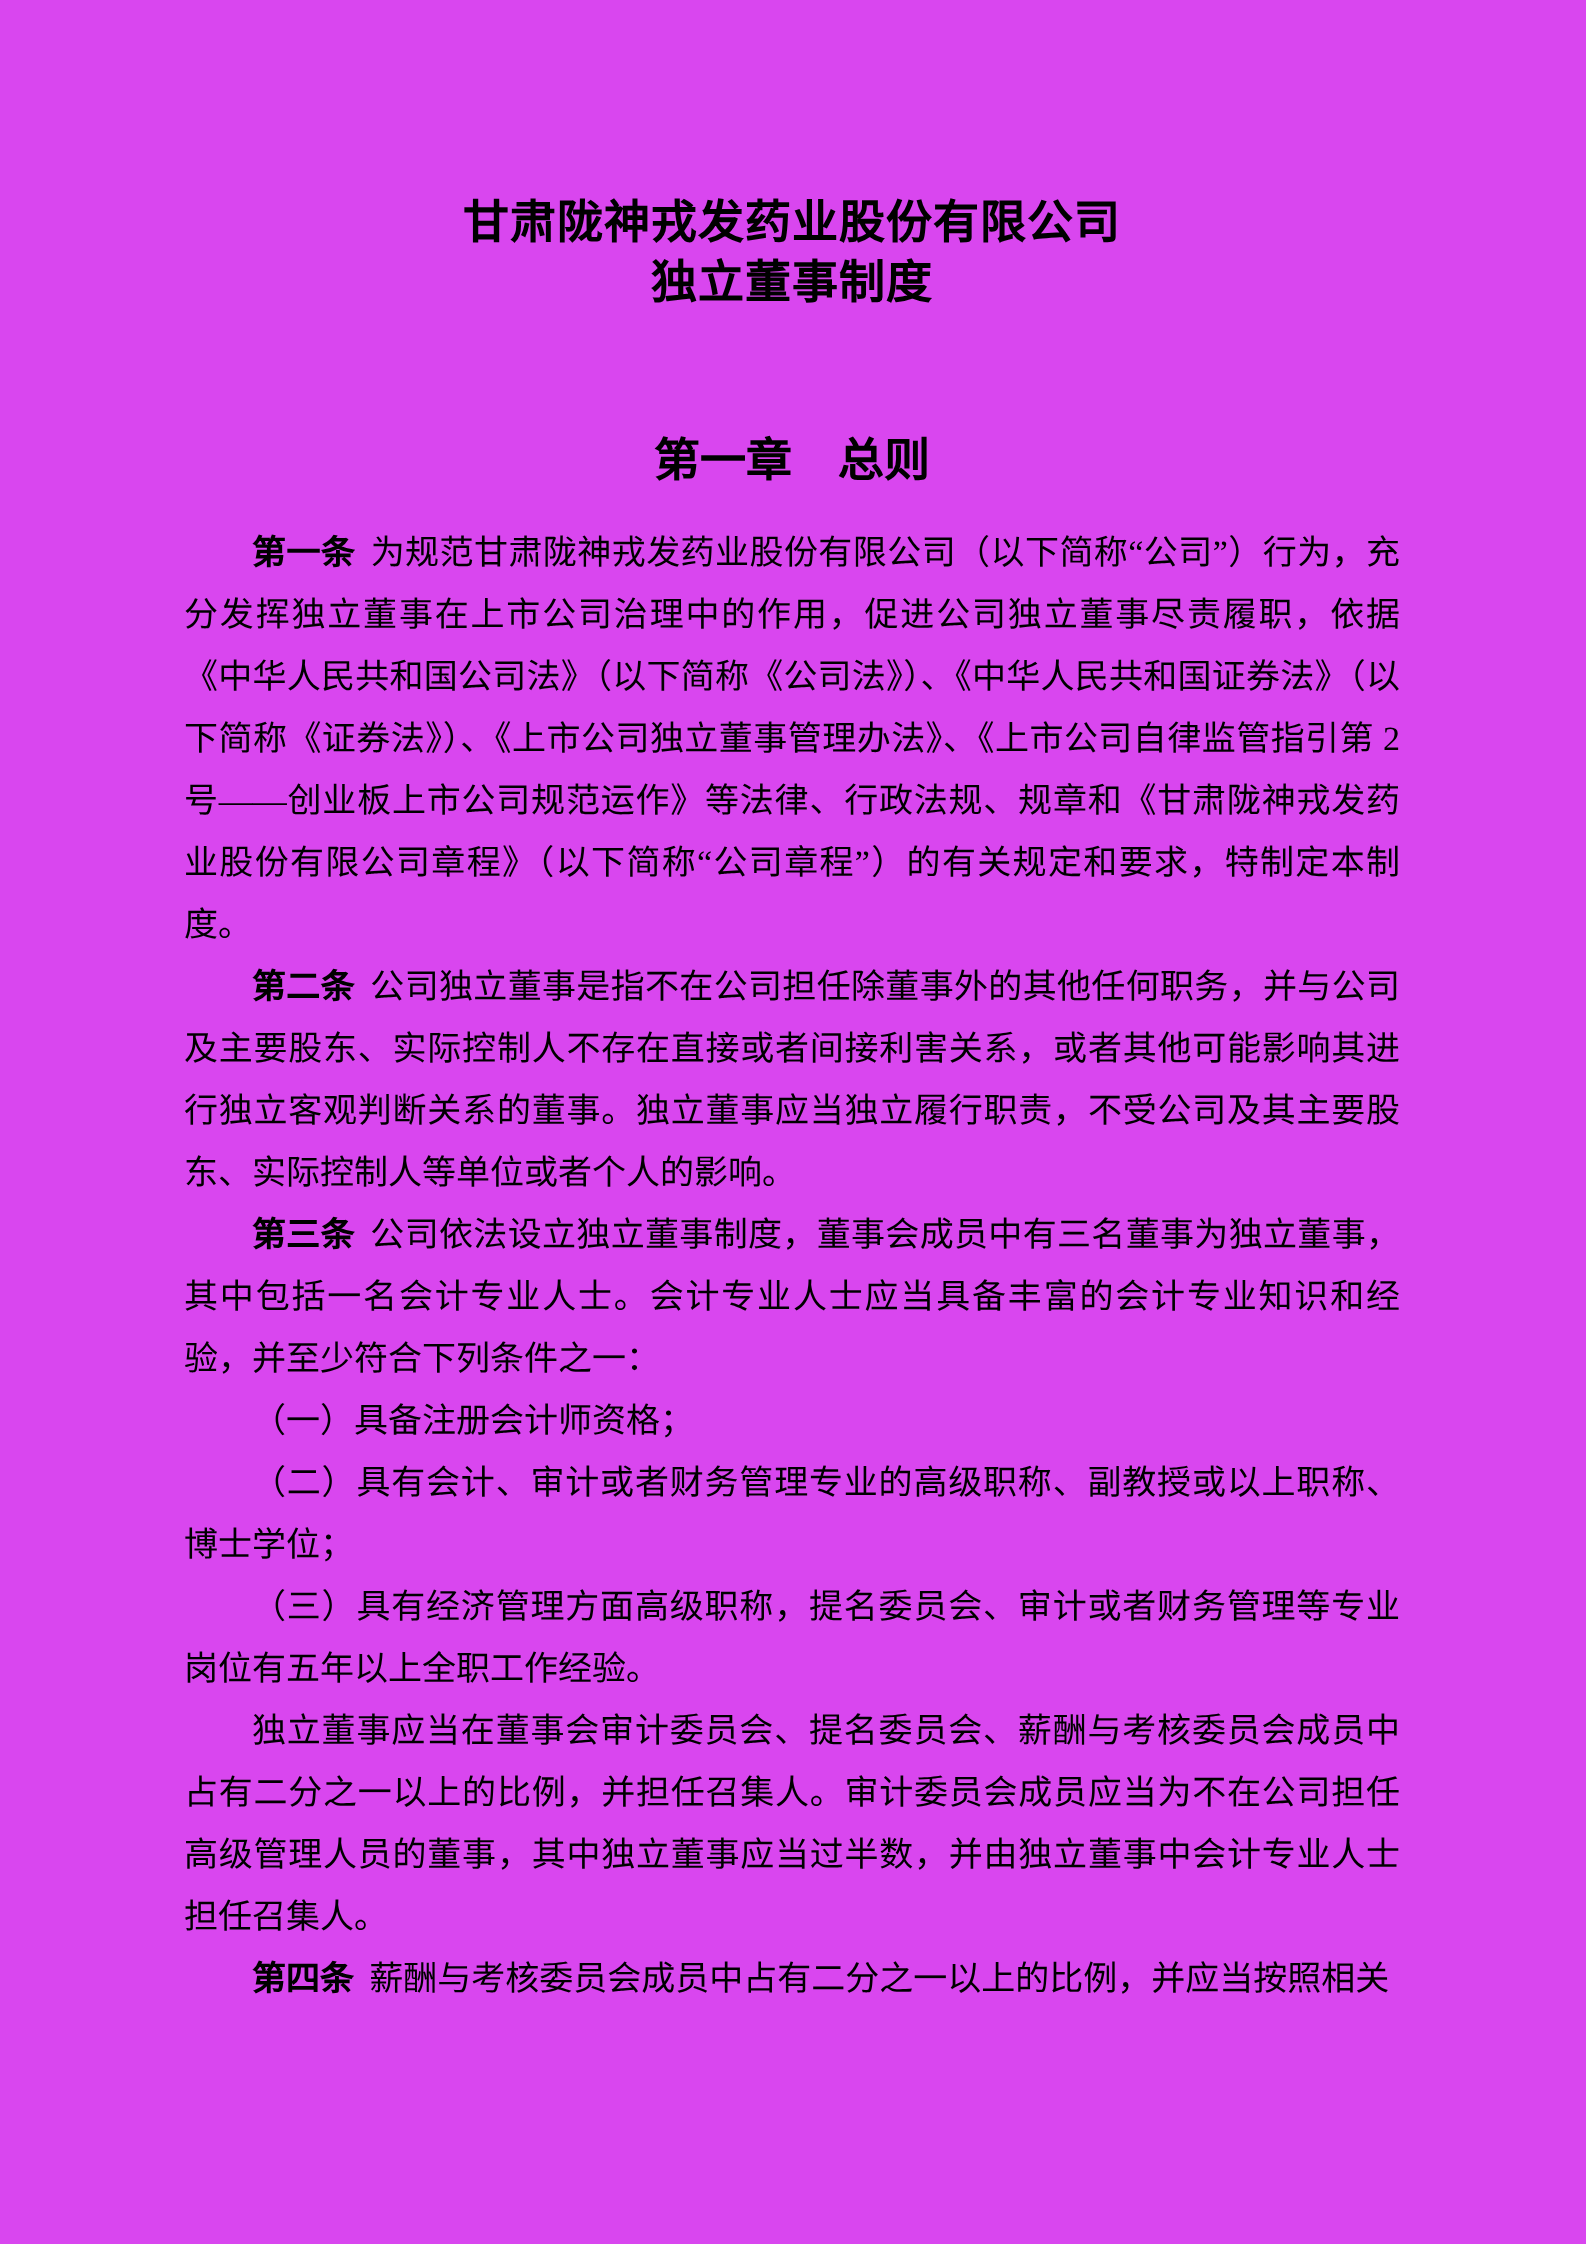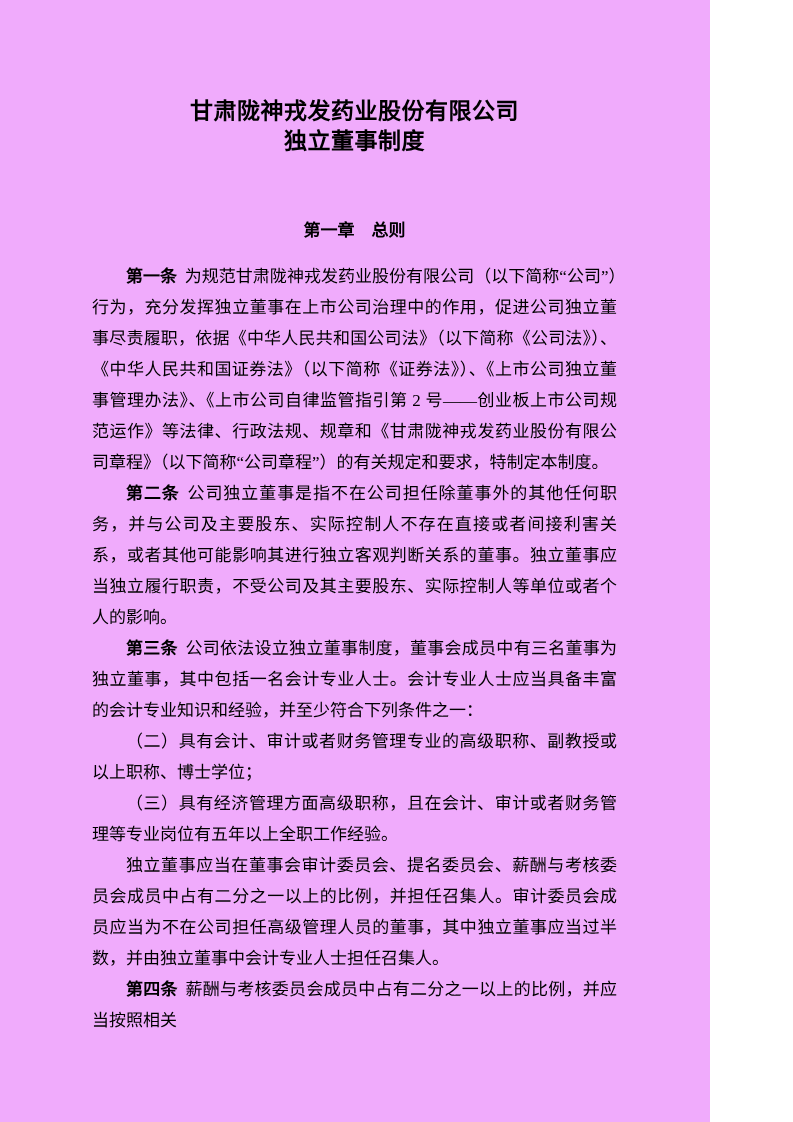--- a/index.html
+++ b/index.html
@@ -2,43 +2,43 @@
 <html lang="zh-CN"><head>
 <meta charset="utf-8">
 <style>
   html, body {
     margin: 0;
     padding: 0;
     background: #ffffff;
   }
   .page {
     position: relative;
-    width: 710px;
+    width: 793px;
     height: 1122px;
-    background: #f0abfc;
+    background: #d946ef;
     box-sizing: border-box;
     padding: 97px 93px 0 92px;
     font-family: "Liberation Serif", "DejaVu Serif", serif;
     color: #000000;
     overflow: hidden;
   }
   .doc-title {
     margin: 0;
     text-align: center;
     font-size: 23px;
     line-height: 30px;
     font-weight: bold;
     letter-spacing: 0.5px;
   }
   .doc-title.second {
   }
   .chapter-heading {
     margin: 61px 0 0 0;
     text-align: center;
-    font-size: 17px;
+    font-size: 23px;
     line-height: 26px;
     font-weight: bold;
   }
   .doc-body {
     margin-top: 17px;
   }
   .para {
     margin: 0;
     font-size: 17px;
     line-height: 31px;
@@ -60,22 +60,23 @@
 
   <h2 class="chapter-heading">第一章　总则</h2>
 
   <div class="doc-body">
   <p class="para"><b class="para-lead">第一条</b><span class="para-text">为规范甘肃陇神戎发药业股份有限公司（以下简称“公司”）行为，充分发挥独立董事在上市公司治理中的作用，促进公司独立董事尽责履职，依据《中华人民共和国公司法》（以下简称《公司法》）、《中华人民共和国证券法》（以下简称《证券法》）、《上市公司独立董事管理办法》、《上市公司自律监管指引第 2 号——创业板上市公司规范运作》等法律、行政法规、规章和《甘肃陇神戎发药业股份有限公司章程》（以下简称“公司章程”）的有关规定和要求，特制定本制度。</span></p>
 
   <p class="para"><b class="para-lead">第二条</b><span class="para-text">公司独立董事是指不在公司担任除董事外的其他任何职务，并与公司及主要股东、实际控制人不存在直接或者间接利害关系，或者其他可能影响其进行独立客观判断关系的董事。独立董事应当独立履行职责，不受公司及其主要股东、实际控制人等单位或者个人的影响。</span></p>
 
   <p class="para"><b class="para-lead">第三条</b><span class="para-text">公司依法设立独立董事制度，董事会成员中有三名董事为独立董事，其中包括一名会计专业人士。会计专业人士应当具备丰富的会计专业知识和经验，并至少符合下列条件之一：</span></p>
 
+  <p class="para"><span class="para-text">（一）具备注册会计师资格；</span></p>
 
   <p class="para"><span class="para-text">（二）具有会计、审计或者财务管理专业的高级职称、副教授或以上职称、博士学位；</span></p>
 
-  <p class="para"><span class="para-text">（三）具有经济管理方面高级职称，且在会计、审计或者财务管理等专业岗位有五年以上全职工作经验。</span></p>
+  <p class="para"><span class="para-text">（三）具有经济管理方面高级职称，提名委员会、审计或者财务管理等专业岗位有五年以上全职工作经验。</span></p>
 
   <p class="para"><span class="para-text">独立董事应当在董事会审计委员会、提名委员会、薪酬与考核委员会成员中占有二分之一以上的比例，并担任召集人。审计委员会成员应当为不在公司担任高级管理人员的董事，其中独立董事应当过半数，并由独立董事中会计专业人士担任召集人。</span></p>
 
   <p class="para"><b class="para-lead">第四条</b><span class="para-text">薪酬与考核委员会成员中占有二分之一以上的比例，并应当按照相关</span></p>
 </div>
 </div>
 
 </body></html>

